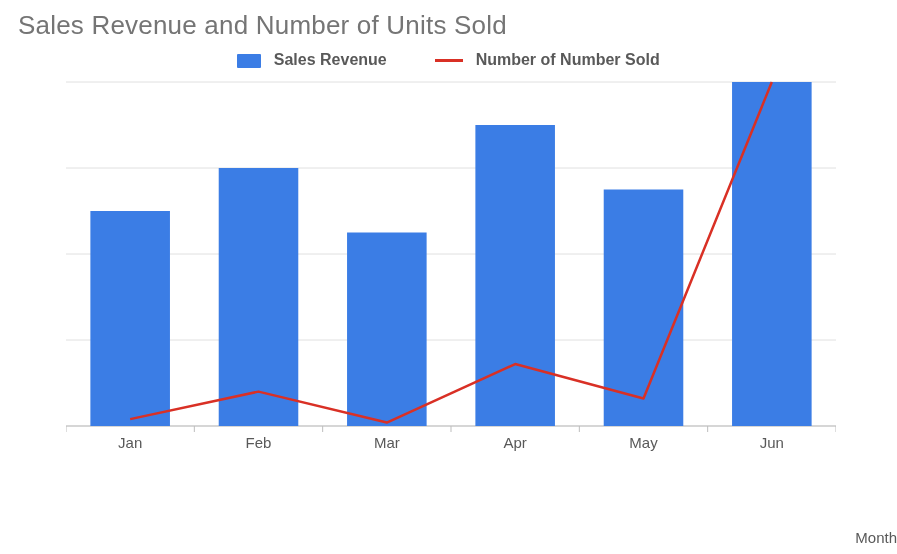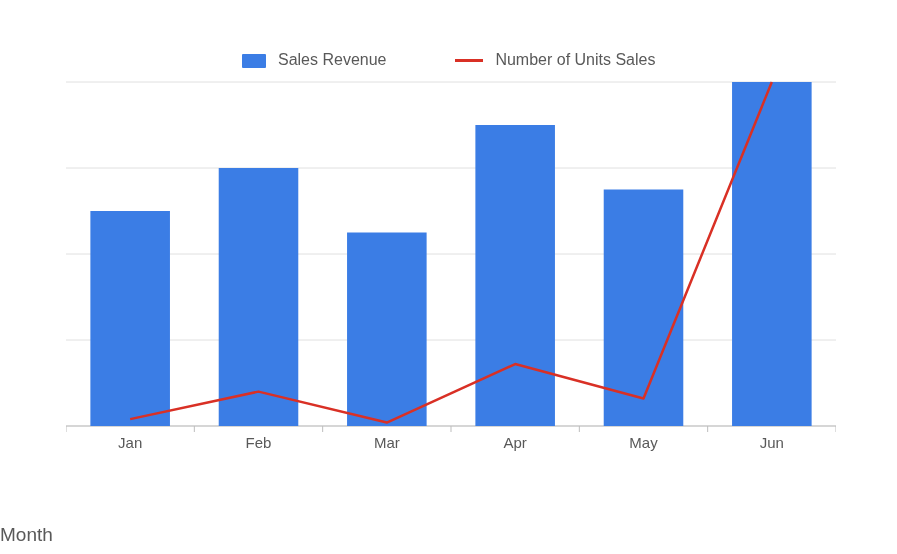--- a/index.html
+++ b/index.html
@@ -43,53 +43,55 @@
     background: #3b7de5;
     border-radius: 1px;
   }
   .legend .swatch.line {
     width: 28px;
     height: 3px;
     background: #d93025;
   }
   .legend .item {
     display: inline-block;
-    margin: 0 32px;
+    margin: 0 22px;
     vertical-align: middle;
+    font-weight: bold;
   }
   .plot {
     position: absolute;
     left: 66px;
     top: 76px;
     width: 770px;
     height: 380px;
   }
   .xlabel {
     position: absolute;
     width: 100%;
     bottom: 8px;
-    text-align: left;
-    font-size: 19px;
+    text-align: right;
+    font-size: 15px;
     color: #595959;
   }
 </style>
 </head>
 <body>
 
 <div class="chart-container">
 
+  <div class="title">Sales Revenue and Number of Units Sold</div>
 
   <div class="legend">
     <span class="item">
       <span class="swatch bar"></span>
       <span>Sales Revenue</span>
     </span>
     <span class="item">
       <span class="swatch line"></span>
-      <span>Number of Units Sales</span>
+      <span>Number of Number Sold</span>
     </span>
   </div>
 
   <div class="plot">
     <svg id="chart-svg" width="770" height="380">
         <line x1="0" y1="350" x2="770" y2="350" stroke="#e0e0e0" stroke-width="1"></line>
         <text x="-10" y="355" text-anchor="end" font-size="15" fill="#595959" font-family="Arial">0</text>
         <line x1="0" y1="264" x2="770" y2="264" stroke="#e0e0e0" stroke-width="1"></line>
         <text x="-10" y="269" text-anchor="end" font-size="15" fill="#595959" font-family="Arial">2000</text>
         <line x1="0" y1="178" x2="770" y2="178" stroke="#e0e0e0" stroke-width="1"></line>

